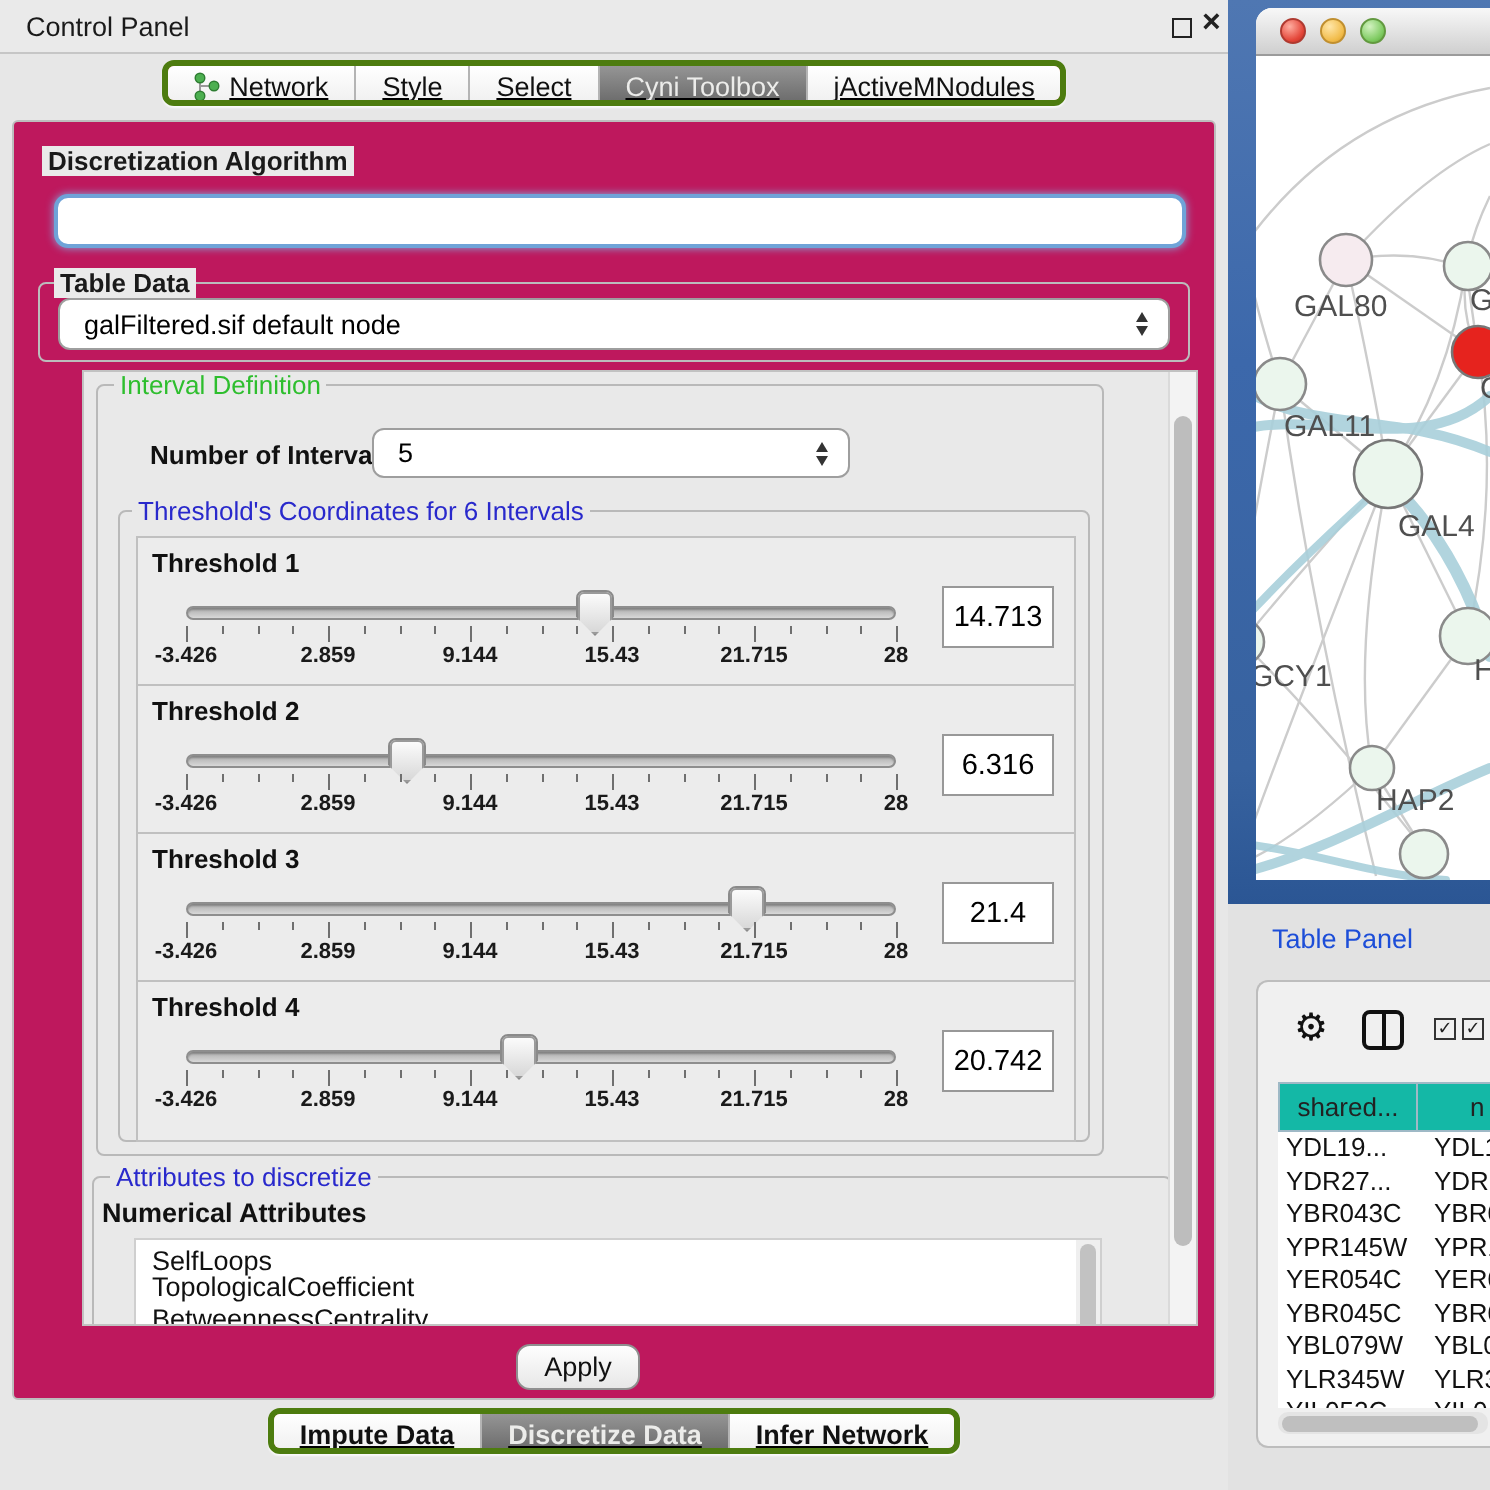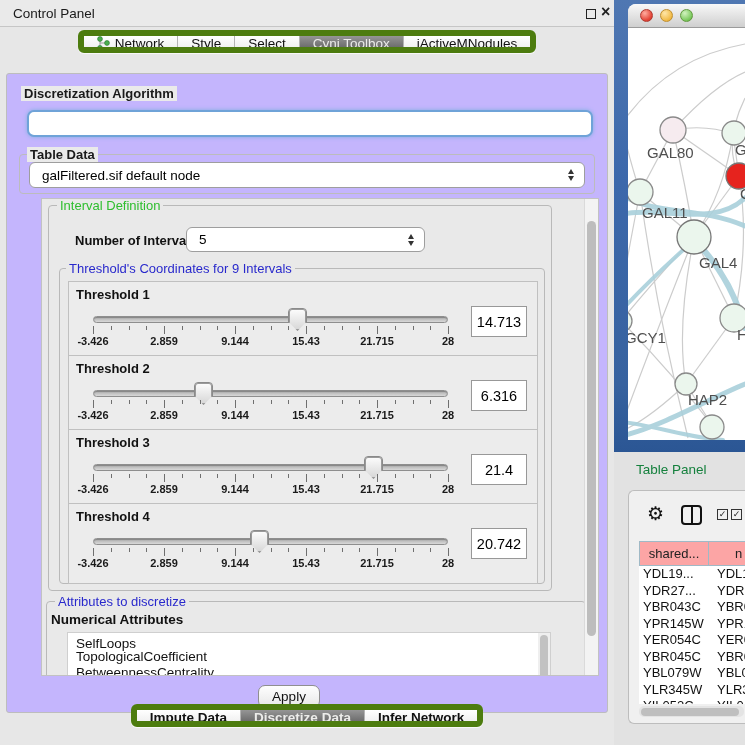--- a/index.html
+++ b/index.html
@@ -10,32 +10,32 @@
   .cp { position:absolute; left:0; top:0; width:614px; height:745px; background:#E7E7E7; }
   .cp-titlebar { position:absolute; left:0; top:0; width:614px; height:27px;
     background:#EAEAEA; border-bottom:1px solid #C6C6C6; }
   .cp-title { position:absolute; left:13px; top:6px; font-size:13.5px; color:#1a1a1a; }
   .win-float { position:absolute; left:586px; top:9px; width:10px; height:10px;
     border:1.6px solid #222; background:transparent; }
   .win-close { position:absolute; left:601px; top:3px; font-size:16px; font-weight:900; color:#222; }
 
   
   .tabstrip { position:absolute; left:0; width:614px; display:flex; justify-content:center; }
-  .seg { display:flex; border:6px solid #4d7c0f; border-radius:6px; overflow:hidden;
-    background:#fca5a5; height:23px; box-shadow:0 1px 1px rgba(255,255,255,.8); }
+  .seg { display:flex; border:3px solid #4d7c0f; border-radius:6px; overflow:hidden;
+    background:#fca5a5; height:23px; box-shadow:0 1px 1px rgba(255,255,255,.8);text-decoration:underline; }
   .seg-item { padding:3px 13px 0 13px; font-size:13.5px; color:#111;
     border-right:1px solid #B4B4B4; background:linear-gradient(#FFFFFF,#F1F1F1);
     display:flex; align-items:center; gap:5px; white-space:nowrap; }
   .seg-item:last-child { border-right:none; }
   .seg-item.active { background:linear-gradient(#959595,#6E6E6E); color:#ECECEA; }
   .seg-item.boldtxt { font-weight:bold; }
 
   
   .cp-content { position:absolute; left:6px; top:60px; width:602px; height:640px;
-    background:#c4b5fd; border:1px solid #BDBDBD; border-radius:3px;margin-top:13px; }
+    background:#be185d; border:1px solid #BDBDBD; border-radius:3px; }
   .group-title { position:absolute; font-size:13px; background:#EAEAEA; padding:0 3px; }
   .algo-title { left:14px; top:12px; font-weight:bold; color:#1a1a1a; }
   .focus-combo { position:absolute; left:20px; top:36px; width:566px; height:27px;
     background:#FFF; border:2px solid #6FA3D8; border-radius:7px;
     box-shadow:0 0 4px #7FB0E0; }
   
   .popup { position:absolute; left:6px; top:22px; width:564px; height:57px; background:#FFFFFF;
     border:1px solid #A3A3A3; border-radius:2px 2px 6px 6px;
     box-shadow:0 4px 10px rgba(0,0,0,.35); z-index:6; }
   .popup-ph { height:19px; text-align:center; color:#B5B5B5; font-size:13.5px; padding-top:3px; }
@@ -116,34 +116,34 @@
   .tl { width:13px; height:13px; border-radius:50%; }
   .tl-red { background:radial-gradient(circle at 35% 30%,#FFADA0,#E4473A 65%,#BE2B20); border:1px solid #AF3A30; }
   .tl-yellow { background:radial-gradient(circle at 35% 30%,#FFE6A8,#F2BD4C 65%,#D99B26); border:1px solid #C08F2F; }
   .tl-green { background:radial-gradient(circle at 35% 30%,#D2F2C0,#7FCB62 65%,#55A235); border:1px solid #62993F; }
   .mac-canvas { position:absolute; left:0; top:24px; width:117px; height:412px;
     background:#FFF; overflow:hidden; }
   .mac-canvas svg text { font-family:"Liberation Sans",sans-serif; font-size:15px; fill:#4F4F4F; }
 
   
   .tablepanel { position:absolute; left:614px; top:452px; width:131px; height:293px; background:#E2E2E2; }
-  .tp-title { position:absolute; left:22px; top:10px; font-size:13.5px; color:#15803d; }
+  .tp-title { position:absolute; left:22px; top:10px; font-size:13.5px; color:#1d4ed8; }
   .tp-browser { position:absolute; left:14px; top:38px; width:117px; height:234px;
     background:#F0F0F0; border:1px solid #BDBDBD; border-right:none; border-radius:6px 0 0 6px; }
   .tp-toolbar { position:absolute; left:0; top:8px; width:117px; height:34px; }
   .gear { position:absolute; left:18px; top:3px; font-size:19px; color:#111; }
   .colicon { position:absolute; left:52px; top:6px; width:21px; height:20px;
     border:2px solid #111; border-radius:4px; }
   .colicon::after { content:""; position:absolute; left:8px; top:0; bottom:0; width:2px; background:#111; }
   .chk { position:absolute; top:10px; width:11px; height:11px; border:1.5px solid #333;
     font-size:9px; line-height:9px; text-align:center; color:#222; }
   .tp-table { position:absolute; left:10px; top:50px; width:107px; height:163px;
     background:#FFF; overflow:hidden; }
   .tp-header { display:flex; height:25px; }
-  .tp-hcell { background:#fca5a5; border:1px solid #9FB9C6; font-size:13px; color:#222;
+  .tp-hcell { background:#14b8a6; border:1px solid #9FB9C6; font-size:13px; color:#222;
     display:flex; align-items:center; justify-content:center; overflow:hidden; white-space:nowrap; }
   .tp-hcell.c1 { width:70px; }
   .tp-hcell.c2 { flex:1; border-left:none; justify-content:flex-start; padding-left:26px; }
   .tp-row { display:flex; height:16.5px; font-size:13px; color:#111; white-space:nowrap; }
   .tp-cell { overflow:hidden; }
   .tp-cell.c1 { width:70px; padding-left:4px; }
   .tp-cell.c2 { flex:1; padding-left:8px; }
   .hsb { position:absolute; left:10px; bottom:6px; width:105px; height:11px;
     background:#E4E4E4; border-radius:5px; }
   .hsb-thumb { position:absolute; left:2px; top:1.5px; width:98px; height:8px;
@@ -205,21 +205,21 @@
 
     <div class="scrollbox">
       <div class="interval-group">
         <div class="group-title gt-green">Interval Definition</div>
         <div class="noi-label">Number of Intervals</div>
         <div class="combo combo-noi">
           <span>5</span>
           <span class="spin"></span>
         </div>
         <div class="thr-group">
-          <div class="group-title gt-blue">Threshold's Coordinates for 9 Intervals</div>
+          <div class="group-title gt-blue">Threshold's Coordinates for 6 Intervals</div>
           <div id="thresholds-container">
               <div class="thr-panel" style="top: 12px;">
                 <div class="thr-title">Threshold 1</div>
                 <div class="thr-track"></div>
                 <div class="thr-handle" style="left: 219px;"></div>
                 <div class="thr-ruler">
                   <div class="tick major" style="left: 0px;"></div>
                   <div class="tick minor" style="left: 17.75px;"></div>
                   <div class="tick minor" style="left: 35.5px;"></div>
                   <div class="tick minor" style="left: 53.25px;"></div>

